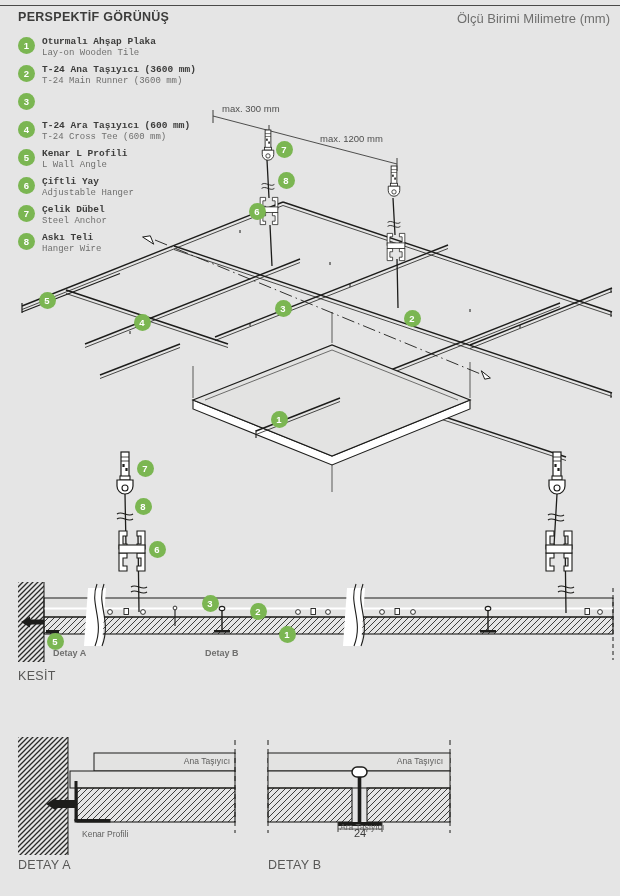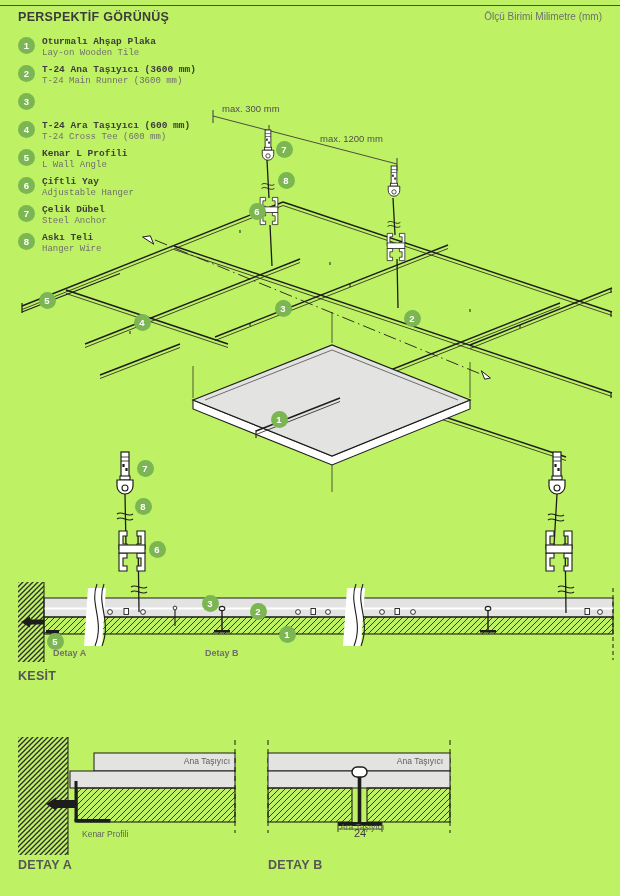--- a/index.html
+++ b/index.html
@@ -1,33 +1,33 @@
 <!DOCTYPE html>
 <html><head>
 <meta charset="utf-8">
 <style>
   html,body{margin:0;padding:0;background:#fff;}
-  .canvas{position:relative;width:620px;height:896px;background:#bef264;overflow:hidden;
+  .canvas{position:relative;width:620px;height:896px;background:#e5e5e5;overflow:hidden;
           font-family:"Liberation Sans",sans-serif;color:#3c3c3b;}
   .toprule{position:absolute;left:0;top:5px;width:620px;height:1px;background:#4a4a49;}
   .title{position:absolute;left:18px;top:10px;font-size:12.5px;font-weight:bold;
          letter-spacing:.3px;color:#3c3c3b;}
-  .unitnote{position:absolute;right:18px;top:11px;font-size:10px;color:#6f6f6e;}
+  .unitnote{position:absolute;right:10px;top:11px;font-size:13px;color:#6f6f6e;}
   .legend{position:absolute;left:18px;top:37px;width:230px;}
   .lrow{display:flex;align-items:flex-start;margin-bottom:8px;height:20px;}
   .badge{width:17px;height:17px;border-radius:50%;background:#7bb652;color:#fff;
          font-size:9.5px;font-weight:bold;text-align:center;line-height:17px;
          flex:0 0 17px;}
   .abadge{position:absolute;width:17px;height:17px;border-radius:50%;background:#7bb652;
           color:#fff;font-size:9.5px;font-weight:bold;text-align:center;line-height:17px;z-index:5;}
   .ltxt{margin-left:7px;padding-top:0px;font-family:Liberation Mono, monospace;}
   .ltr{font-size:9.5px;font-weight:bold;color:#3c3c3b;line-height:10.5px;white-space:nowrap;}
   .len{font-size:9px;color:#6f6f6e;line-height:10px;white-space:nowrap;}
   .seclabel{position:absolute;font-size:9px;font-weight:bold;color:#6f6f6e;}
-  .bigheading{position:absolute;font-size:12.5px;font-weight:bold;color:#575756;letter-spacing:.3px;}
+  .bigheading{position:absolute;font-size:12.5px;font-weight:normal;color:#575756;letter-spacing:.3px;}
   .dlabel{position:absolute;font-size:8.5px;color:#5f5f5e;}
   .dim24{position:absolute;left:344px;top:827px;width:32px;text-align:center;
          font-size:11px;color:#3c3c3b;}
   svg{position:absolute;left:0;top:0;}
   svg text{font-family:"Liberation Sans",sans-serif;}
 </style>
 </head>
 <body>
 
 <div class="canvas">

